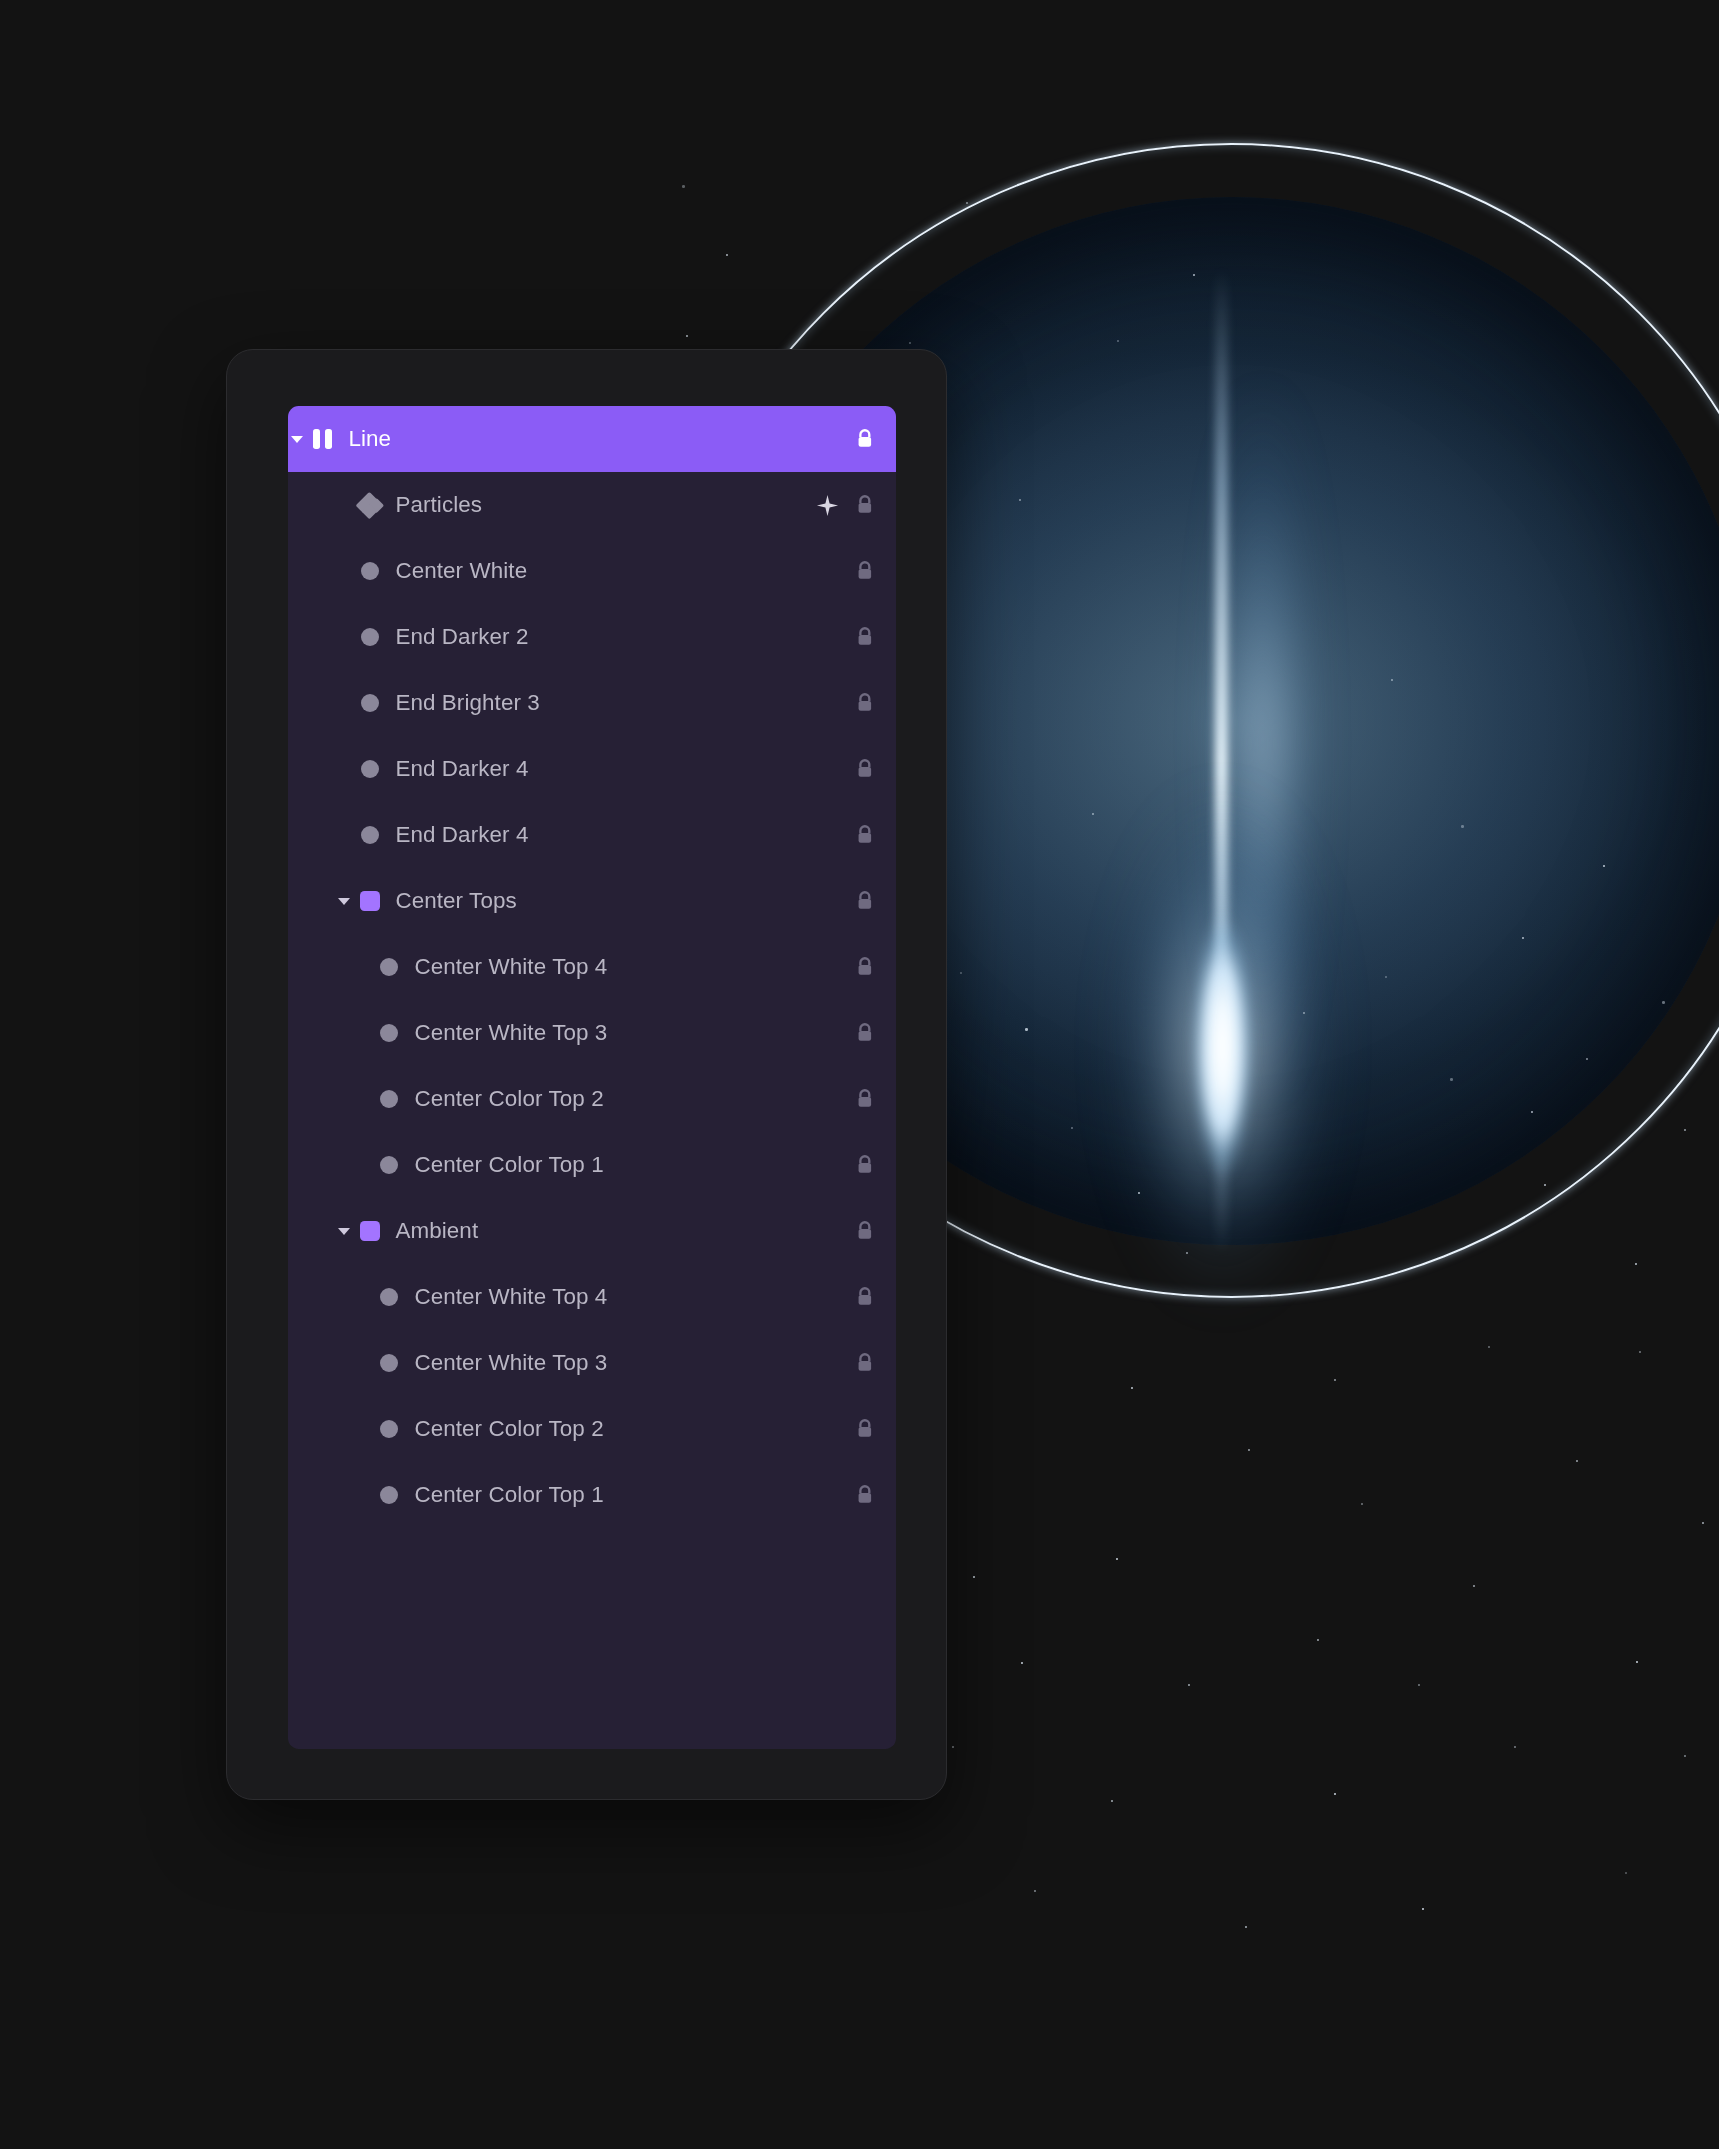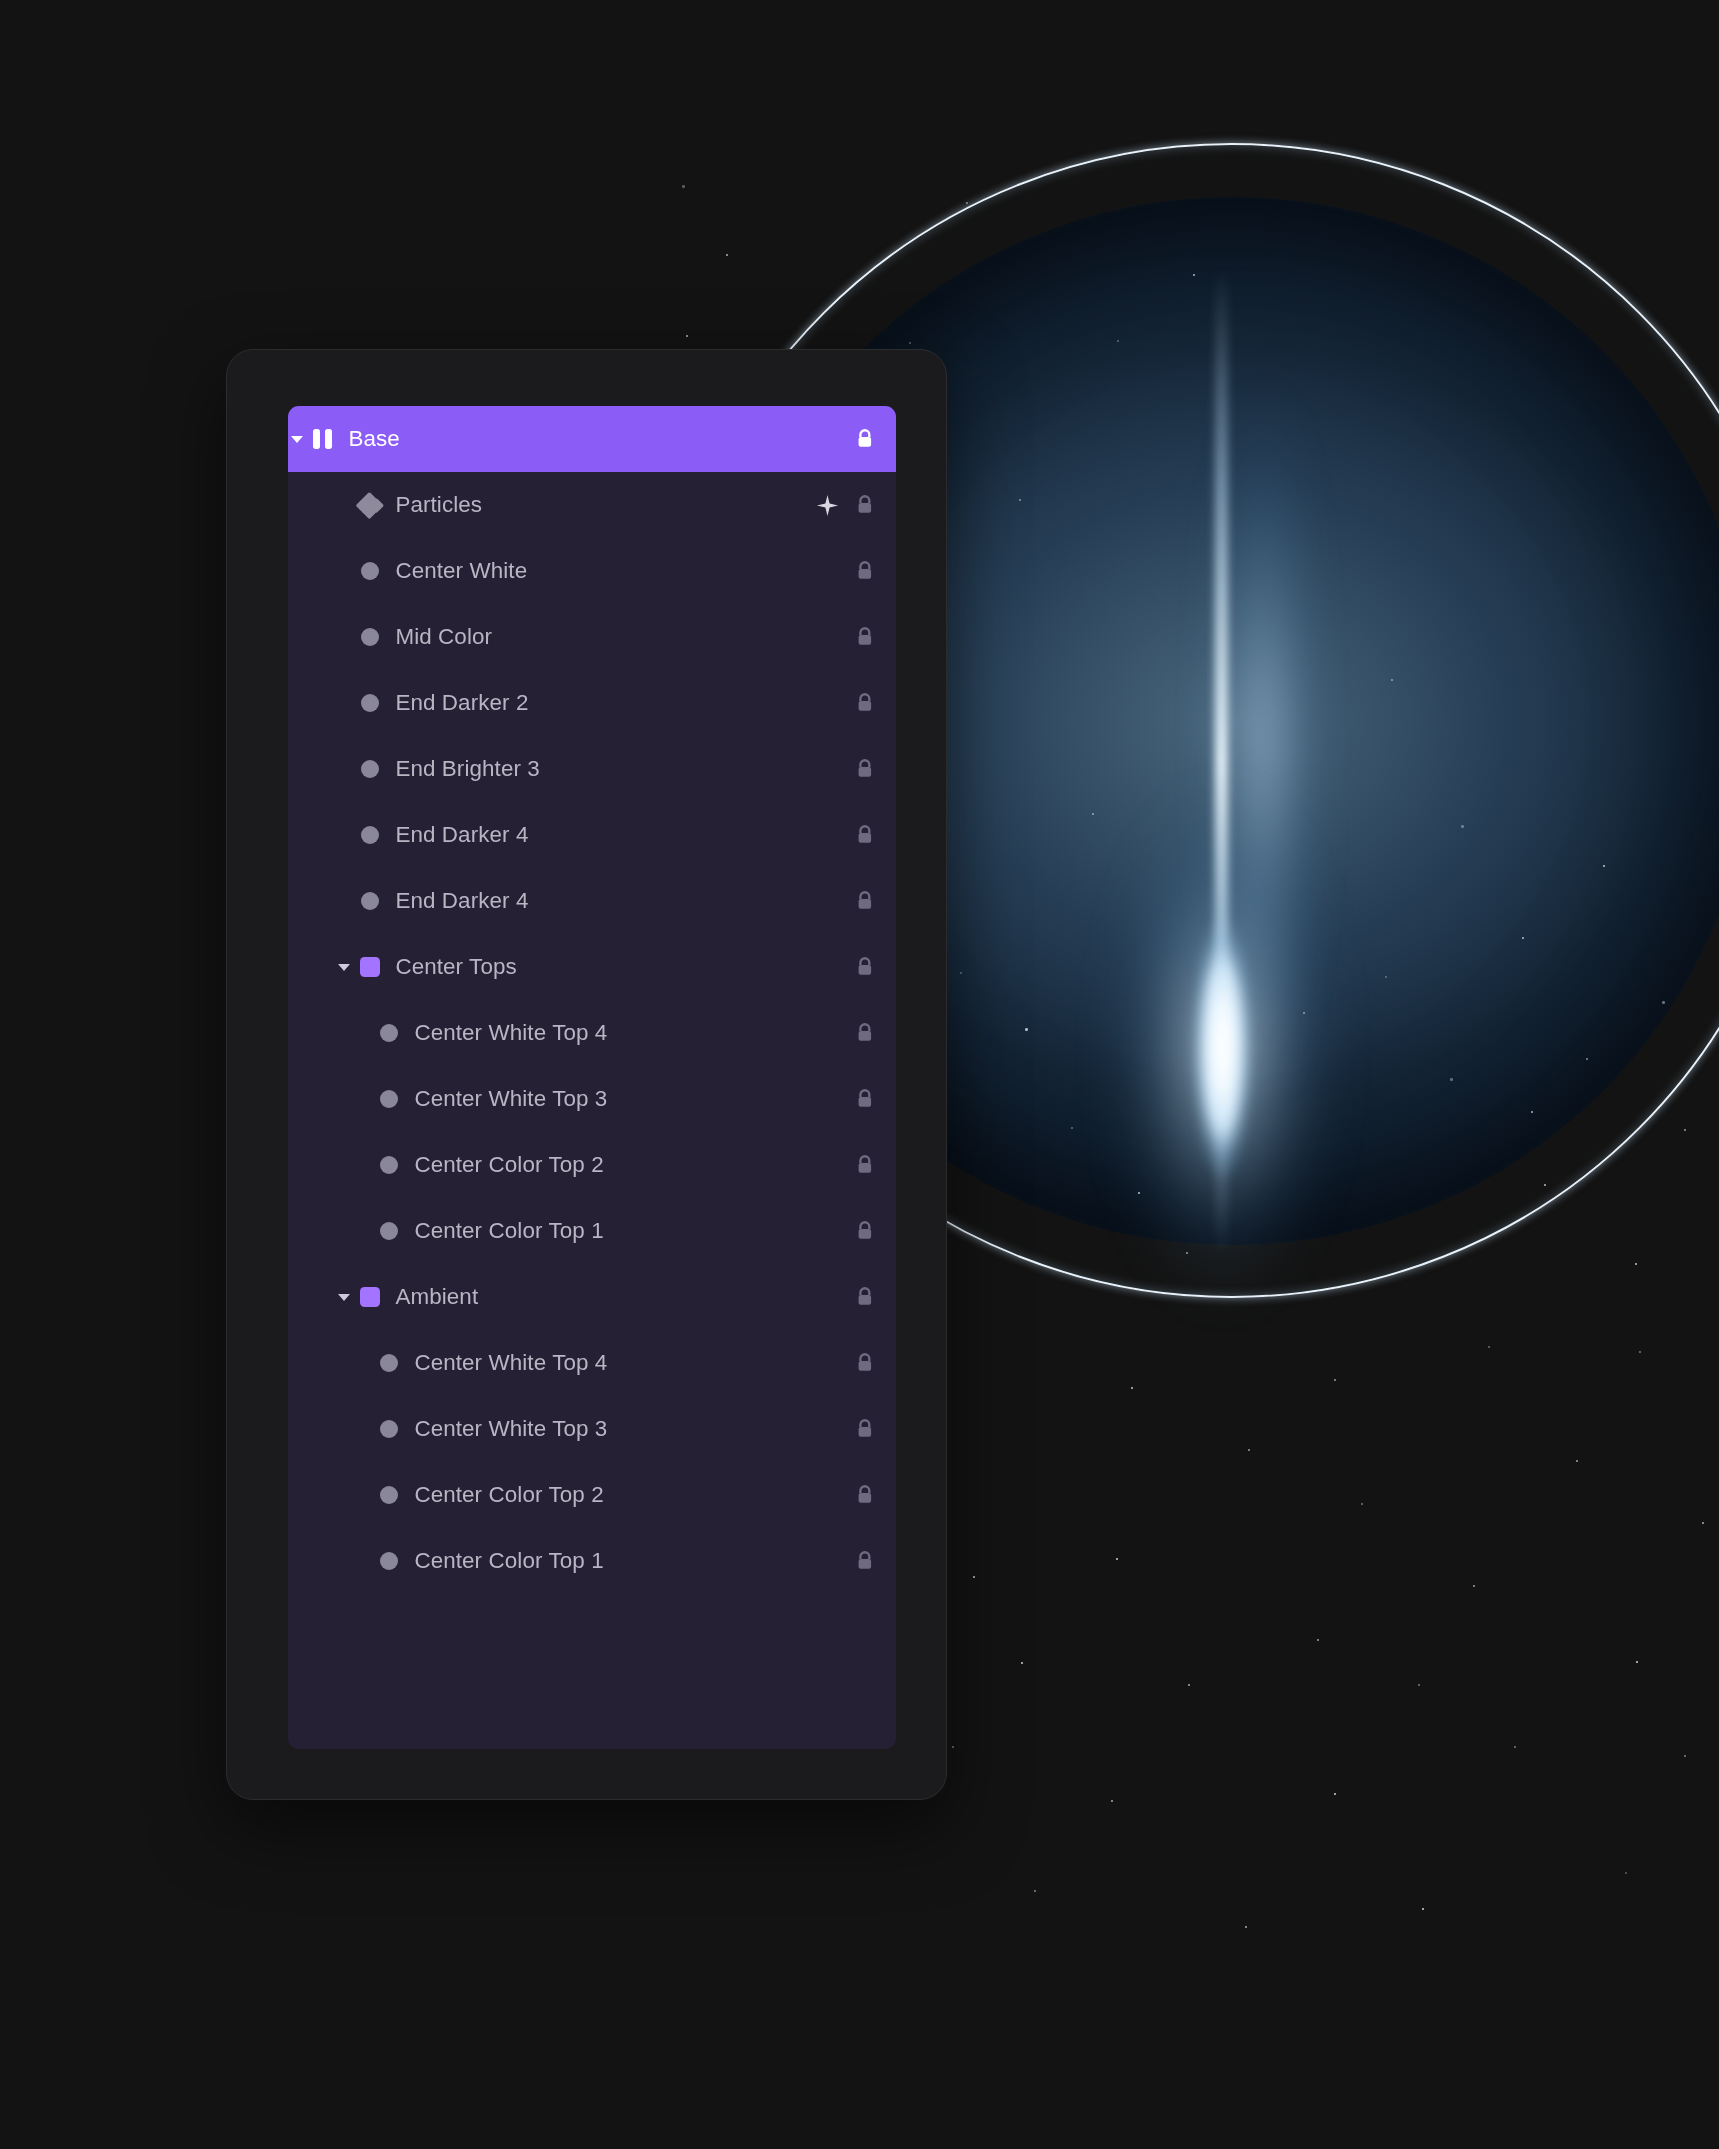--- a/index.html
+++ b/index.html
@@ -228,21 +228,21 @@
 <div id="layer-window">
   <div id="layer-panel">
       <div class="row indent-0 selected">
         <span class="caret has"></span>
         <span class="ic">
           <span class="glyph-columns">
             <i></i>
             <i></i>
           </span>
         </span>
-        <span class="lbl">Base</span>
+        <span class="lbl">Line</span>
         <span class="glyph-lock">
           <svg width="19.7" height="21.5" viewBox="0 0 22 24">
             <path d="M6 10 V7.5 a5 5 0 0 1 10 0 V10" fill="none" stroke="#ffffff" stroke-width="2.6"></path>
             <rect x="4" y="10" width="14" height="11" rx="2.4" fill="#ffffff"></rect>
           </svg>
         </span>
       </div>
       <div class="row indent-1">
         <span class="caret"></span>
         <span class="ic">
@@ -277,33 +277,20 @@
             <path d="M6 10 V7.5 a5 5 0 0 1 10 0 V10" fill="none" stroke="#6f6a80" stroke-width="2.6"></path>
             <rect x="4" y="10" width="14" height="11" rx="2.4" fill="#6f6a80"></rect>
           </svg>
         </span>
       </div>
       <div class="row indent-1">
         <span class="caret"></span>
         <span class="ic">
           <span class="glyph-circle"></span>
         </span>
-        <span class="lbl">Mid Color</span>
-        <span class="glyph-lock">
-          <svg width="19.7" height="21.5" viewBox="0 0 22 24">
-            <path d="M6 10 V7.5 a5 5 0 0 1 10 0 V10" fill="none" stroke="#6f6a80" stroke-width="2.6"></path>
-            <rect x="4" y="10" width="14" height="11" rx="2.4" fill="#6f6a80"></rect>
-          </svg>
-        </span>
-      </div>
-      <div class="row indent-1">
-        <span class="caret"></span>
-        <span class="ic">
-          <span class="glyph-circle"></span>
-        </span>
         <span class="lbl">End Darker 2</span>
         <span class="glyph-lock">
           <svg width="19.7" height="21.5" viewBox="0 0 22 24">
             <path d="M6 10 V7.5 a5 5 0 0 1 10 0 V10" fill="none" stroke="#6f6a80" stroke-width="2.6"></path>
             <rect x="4" y="10" width="14" height="11" rx="2.4" fill="#6f6a80"></rect>
           </svg>
         </span>
       </div>
       <div class="row indent-1">
         <span class="caret"></span>

